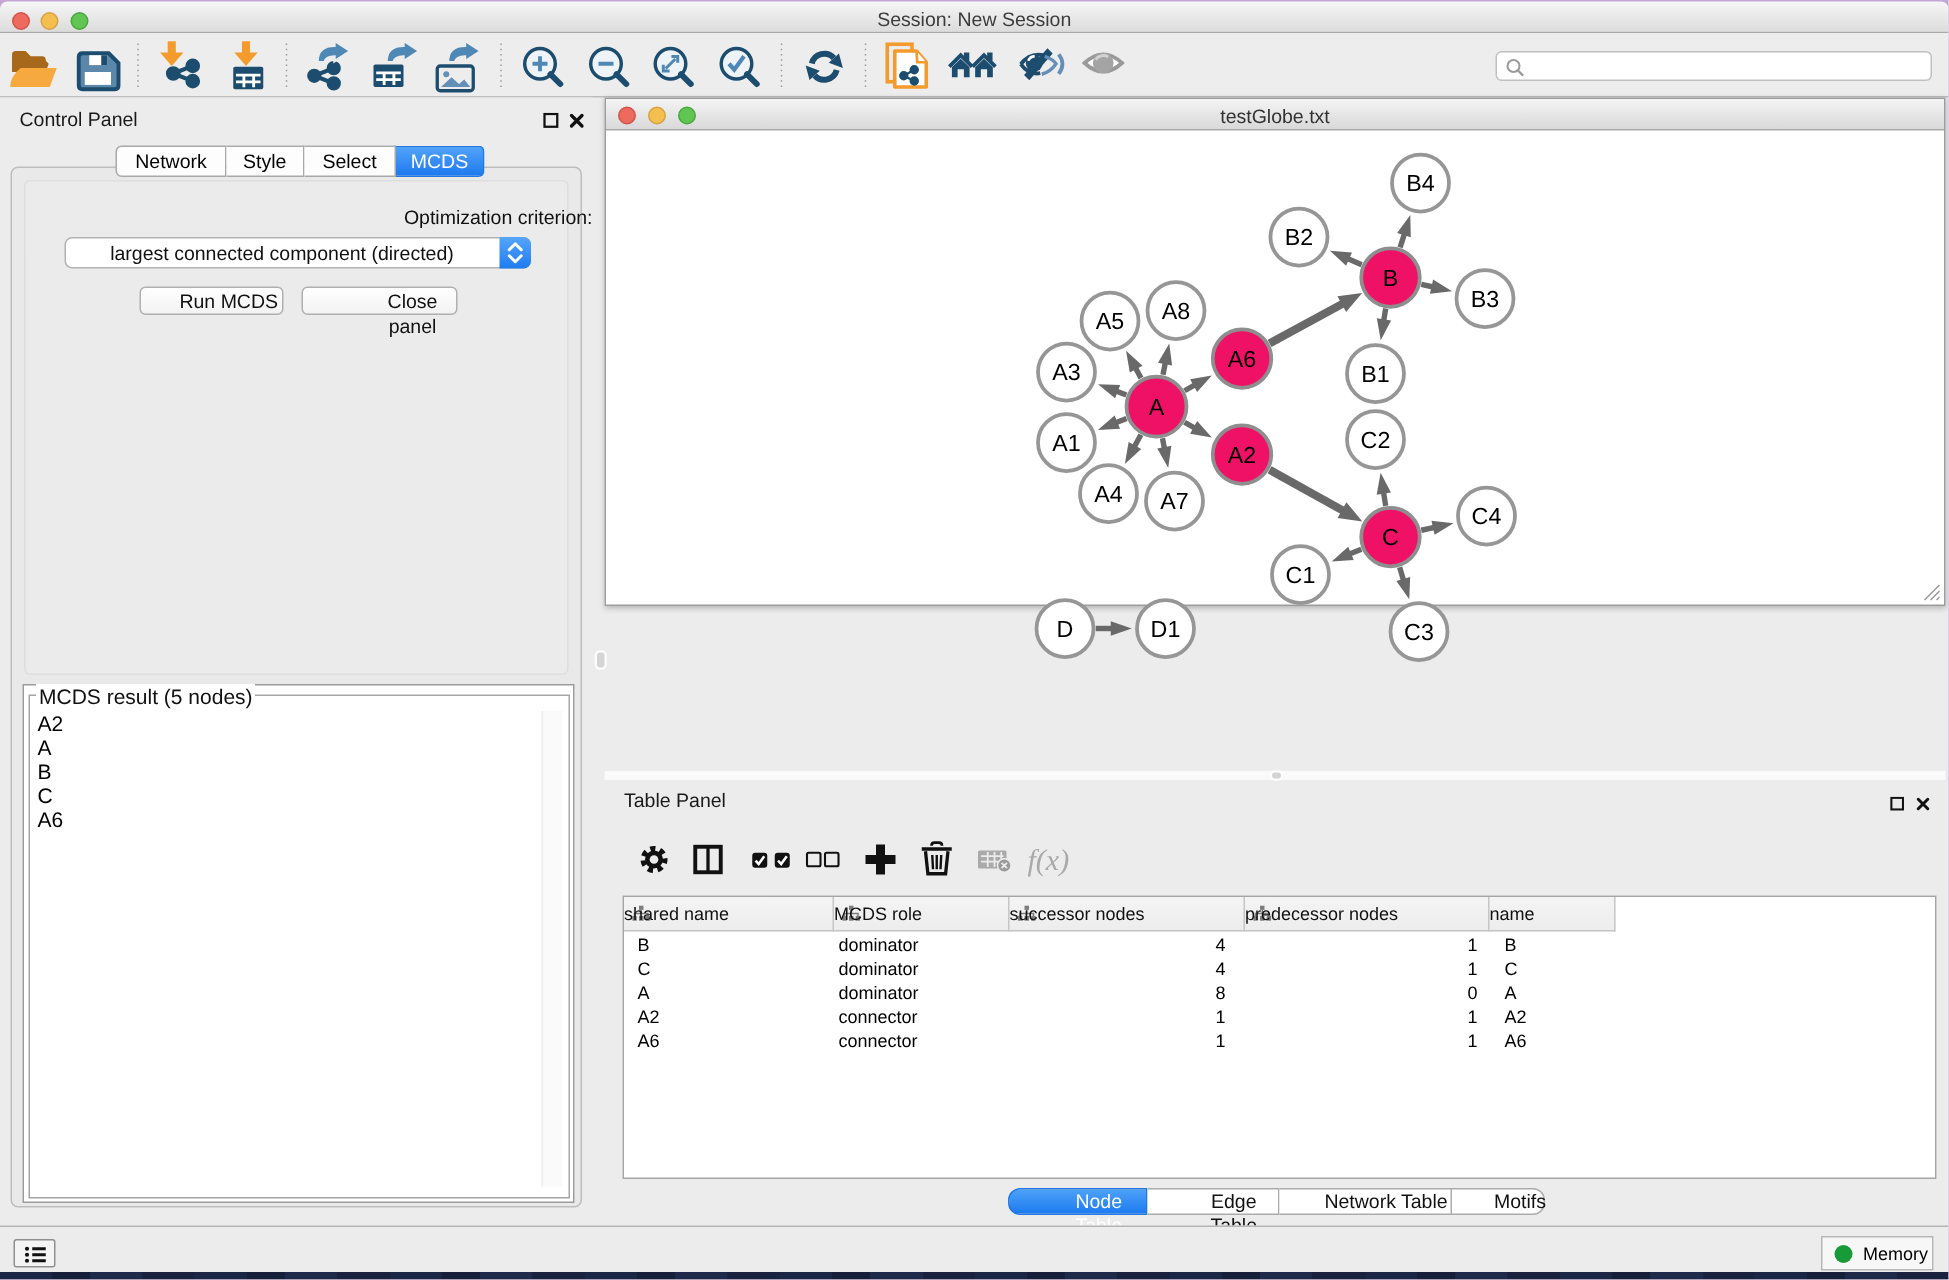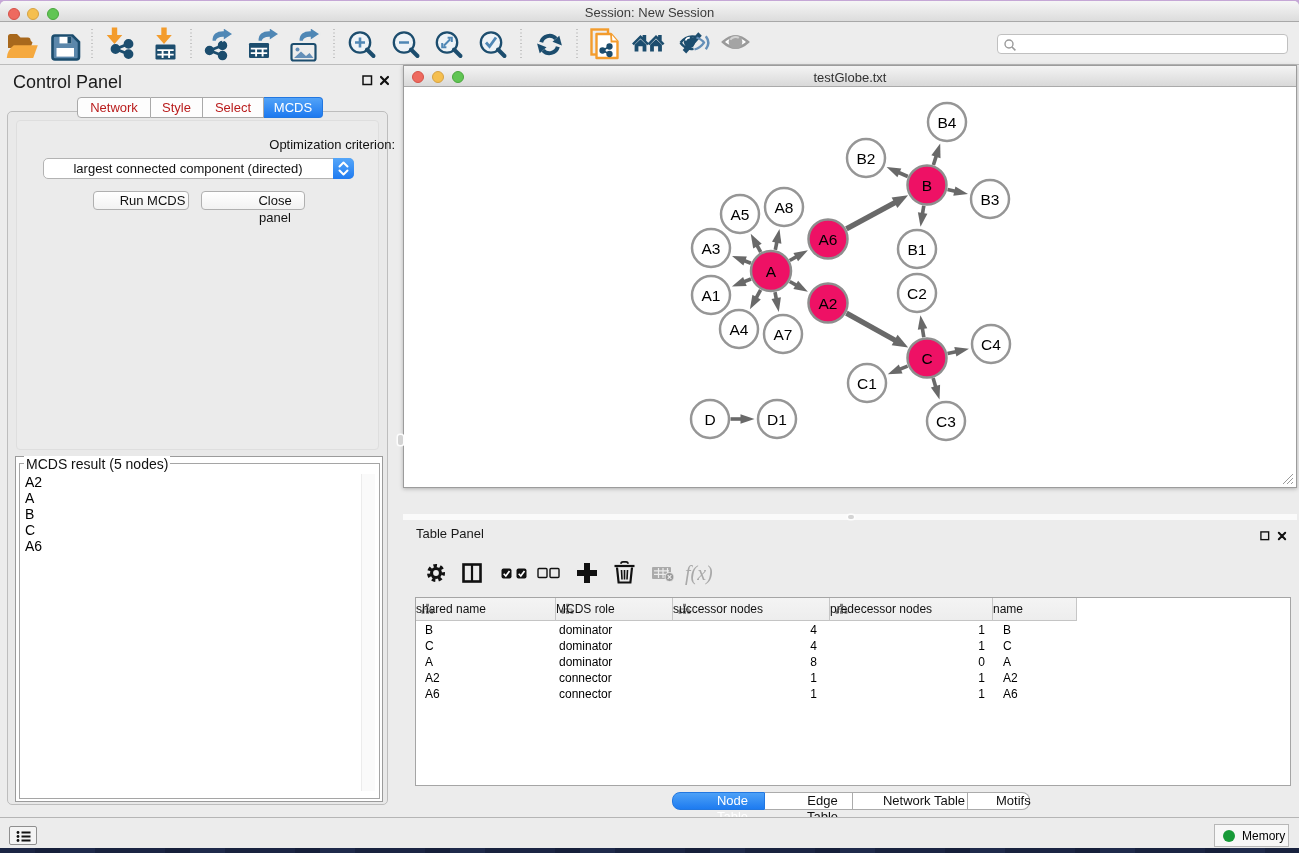--- a/index.html
+++ b/index.html
@@ -7,38 +7,38 @@
 body { font-family:"Liberation Sans", sans-serif; background:#c5a7d6; position:relative; }
 #app { position:absolute; left:0; top:1px; width:1299px; height:847px; background:#ececec; border-radius:5px 5px 0 0; overflow:hidden; }
 #deskdark { position:absolute; left:0; top:848px; width:1299px; height:5px; background:repeating-linear-gradient(90deg,#1b2544 0 35px,#161f3a 35px 60px,#1f2a4b 60px 95px,#18223e 95px 130px); }
 #titlebar { position:absolute; left:0; top:0; width:1299px; height:21px; background:linear-gradient(#f6f6f6,#dcdcdc); border-bottom:1px solid #a8a8a8; border-radius:5px 5px 0 0; }
 .tl { position:absolute; top:7px; width:12px; height:12px; border-radius:50%; }
 #titlebar .t { position:absolute; top:4px; width:100%; text-align:center; font-size:13px; color:#3c3c3c; }
 #toolbar { position:absolute; left:0; top:22px; width:1299px; height:42px; background:#ededed; border-bottom:1px solid #bcbcbc; }
 #searchbox { position:absolute; left:997px; top:11px; width:291px; height:20px; background:#fff; border:1px solid #c0c0c0; border-radius:4px; }
 
 #cpanel { position:absolute; left:0; top:64px; width:395px; height:752px; background:#ececec; }
-#cpTitle { position:absolute; left:13px; top:7px; font-size:18px; color:#1a1a1a; }
+#cpTitle { position:absolute; left:13px; top:7px; font-size:13px; color:#1a1a1a; }
 .wbtn { position:absolute; top:9px; }
 #cpTabs { position:absolute; left:77px; top:32px; height:21px; }
-.tab { position:absolute; top:0; height:21px; border:1px solid #a9a9a9; background:#fdfdfd; font-size:13px; text-align:center; line-height:19px; color:#b91c1c; }
+.tab { position:absolute; top:0; height:21px; border:1px solid #a9a9a9; background:#fdfdfd; font-size:13px; text-align:center; line-height:19px; color:#000000; }
 #cpBody { position:absolute; left:7px; top:46px; width:381px; height:694px; border:1px solid #bdbdbd; border-radius:5px; background:#e9e9e9; }
 #cpInner { position:absolute; left:16px; top:55px; width:363px; height:330px; border:1px solid #dedede; border-radius:4px; background:#ebebeb; }
 #optlabel { position:absolute; left:0; top:72px; width:100%; text-align:right; font-size:13px; color:#111; }
 #dropdown { position:absolute; left:43px; top:93px; width:311px; height:21px; background:#fff; border:1px solid #b3b3b3; border-radius:5px; font-size:13px; }
 #dropdown .txt { position:absolute; left:0; right:21px; top:2px; text-align:center; color:#111; }
 #dropdown .step { position:absolute; right:-1px; top:-1px; width:21px; height:21px; border-radius:0 5px 5px 0; background:linear-gradient(#55a6f9,#1f7bf0); }
 .pbtn { position:absolute; top:126px; height:19px; background:linear-gradient(#ffffff,#f2f2f2); border:1px solid #b0b0b0; border-radius:4px; font-size:13px; text-align:center; line-height:17px; color:#111; }
 #mcdsbox { position:absolute; left:15px; top:391px; width:368px; height:346px; background:#fff; border:1px solid #9b9b9b; }
 #mcdsbox .leg { position:absolute; left:8px; top:-1px; background:#fff; padding:0 2px; font-size:14px; color:#111; }
 #mcdsbox .fs { position:absolute; left:3px; top:6px; width:361px; height:336px; border:1px solid #a5a5a5; }
 #mcdsbox .sb { position:absolute; right:7px; top:17px; width:14px; height:317px; background:#fafafa; border-left:1px solid #ececec; }
 #mcdsbox .li { position:absolute; left:9px; font-size:14px; color:#000; }
 
-#netwin { position:absolute; left:403px; top:64px; width:894px; height:423px; background:#fff; border:1px solid #9c9c9c; box-shadow:0 1px 4px rgba(0,0,0,0.25); }
+#netwin { position:absolute; left:403px; top:64px; width:894px; height:339px; background:#fff; border:1px solid #9c9c9c; box-shadow:0 1px 4px rgba(0,0,0,0.25); }
 #nwTitle { position:absolute; left:0; top:0; width:100%; height:21px; background:linear-gradient(#f4f4f4,#d9d9d9); border-bottom:1px solid #aaaaaa; }
 #nwTitle .t { position:absolute; top:4px; width:100%; text-align:center; font-size:13px; color:#323232; }
 #graph { position:absolute; left:0; top:22px; }
 
 #tpanel { position:absolute; left:395px; top:521px; width:904px; height:295px; background:#ececec; }
 #tpTitle { position:absolute; left:21px; top:4px; font-size:13px; color:#1a1a1a; }
 #ttool { position:absolute; left:0; top:24px; width:100%; height:40px; }
 #tbl { position:absolute; left:20px; top:75px; width:876px; height:189px; background:#fff; border:1px solid #a5a5a5; }
 #thead { position:absolute; left:0; top:0; width:661px; height:23px; background:linear-gradient(#f4f4f4,#ededed); border-bottom:1px solid #c4c4c4; }
 .hcol { position:absolute; top:0; height:23px; border-right:1px solid #c6c6c6; }

